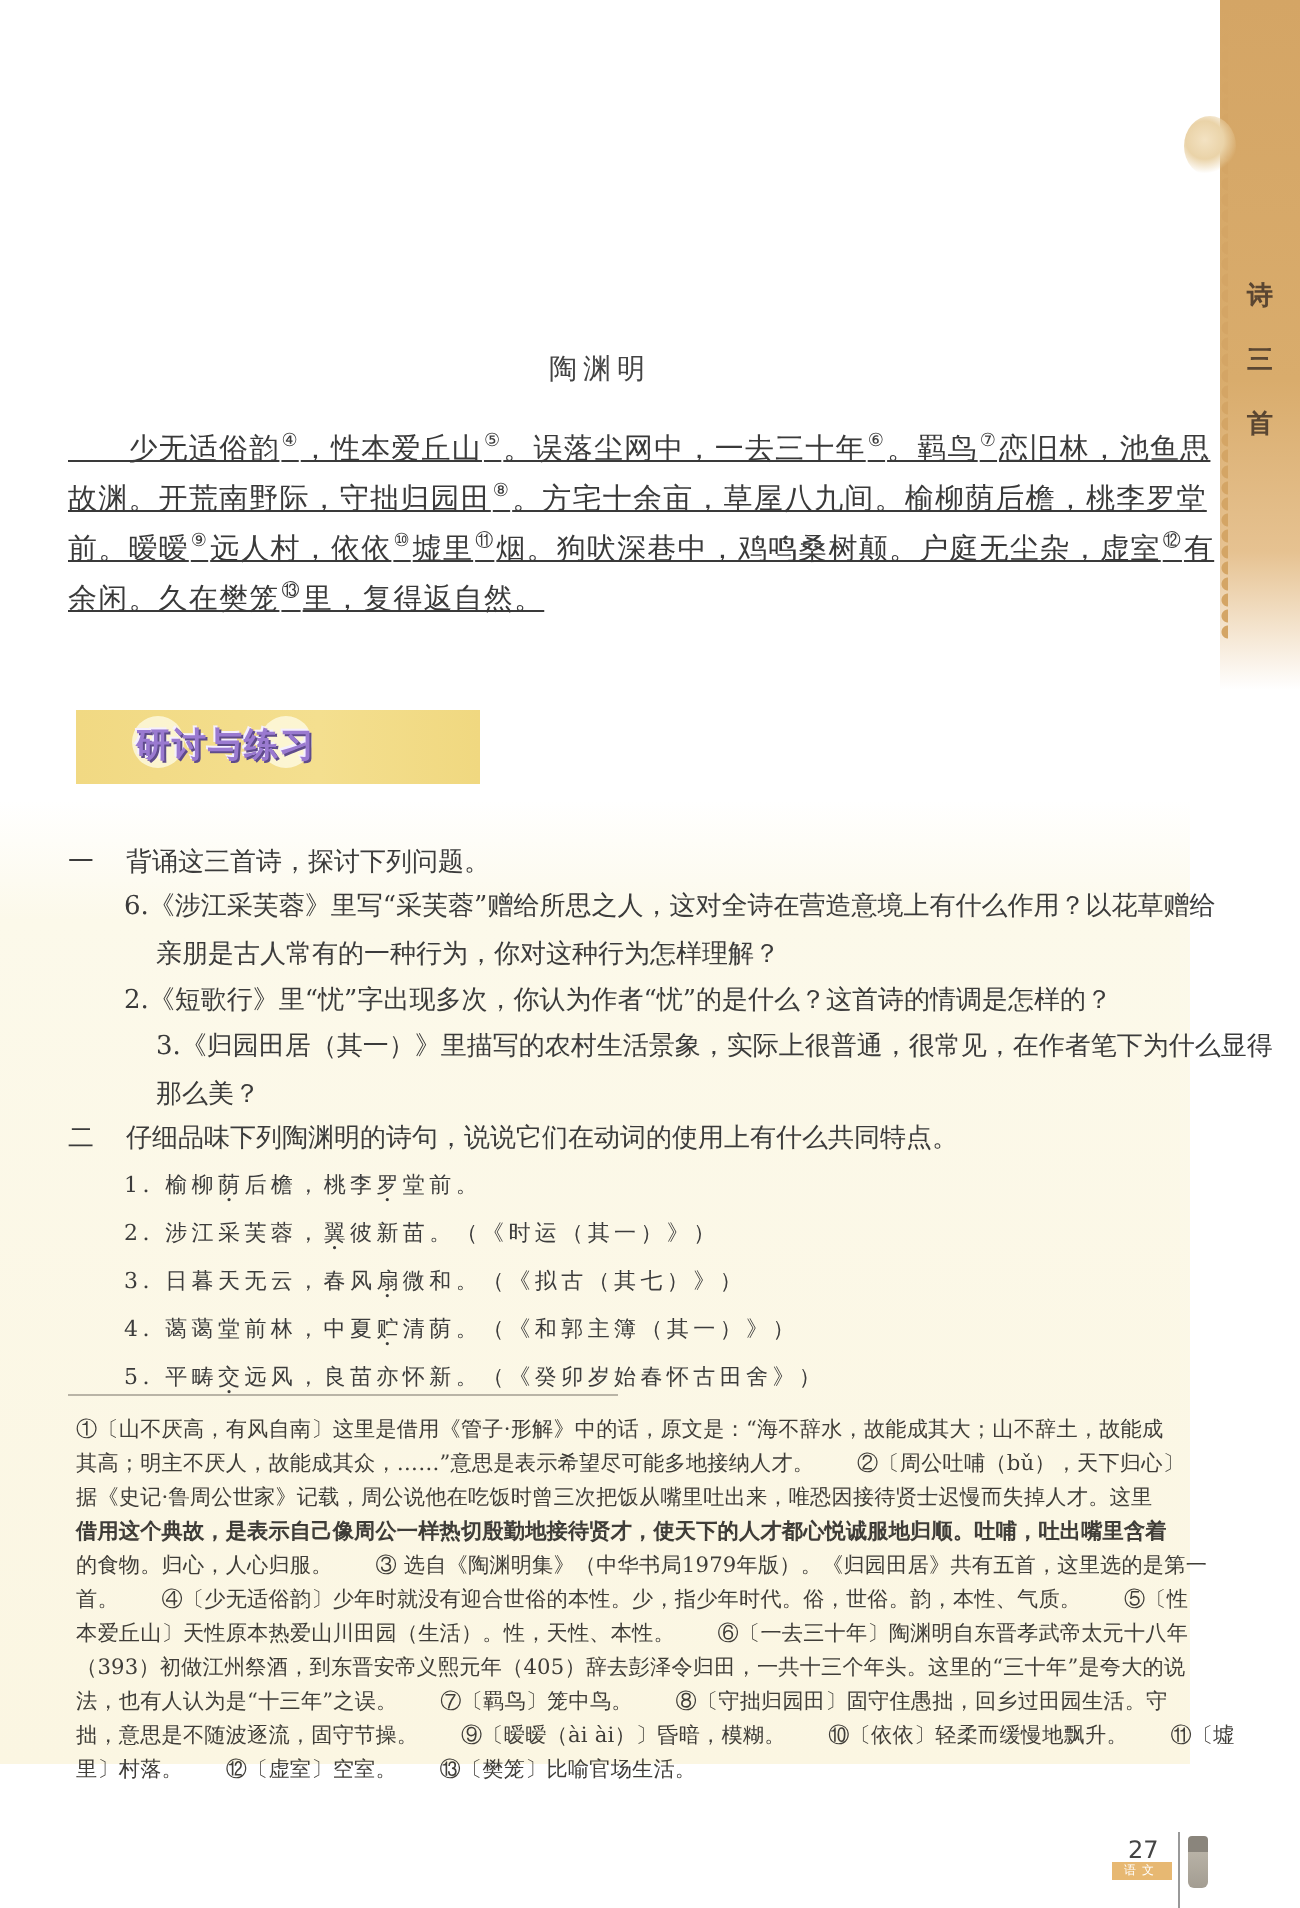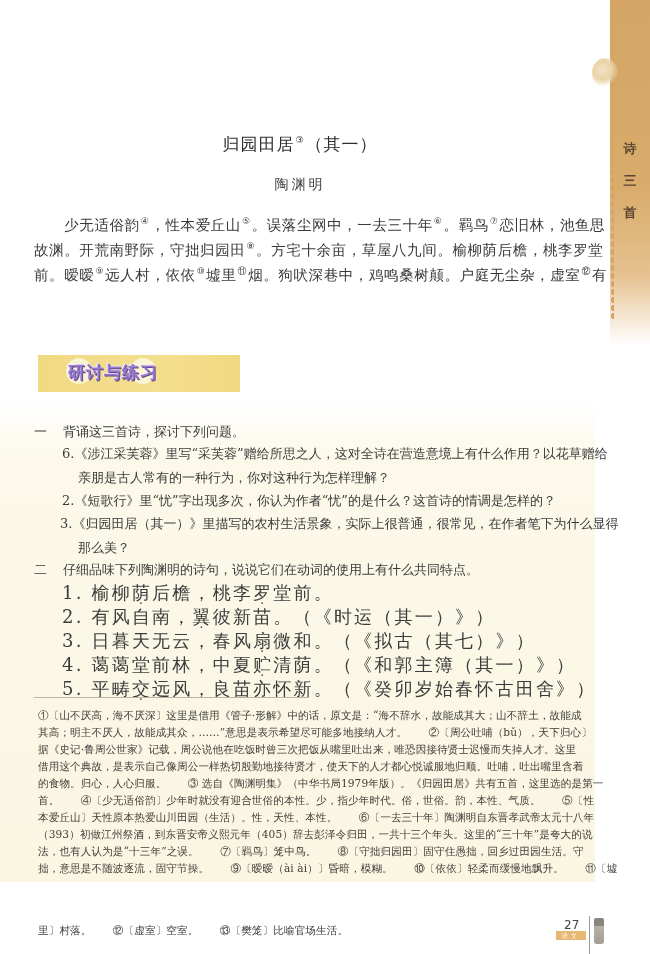--- a/index.html
+++ b/index.html
@@ -45,41 +45,41 @@
   .lead-line { left: 34px; top: 74px; }
 
   .poem-title {
     position: absolute; left: 0; width: 600px; top: 133px; text-align: center;
     font-family: "DejaVu Sans", sans-serif; font-size: 17px; color: #2e2e2e; letter-spacing: 1px;
   }
   .poem-author {
     position: absolute; left: 0; width: 600px; top: 176px; text-align: center;
     font-size: 14px; letter-spacing: 3px; color: #444;
   }
-  .poem-body { position: absolute; left: 34px; top: 213px; width: 560px; }
+  .poem-body { position: absolute; left: 34px; top: 213px; width: 560px; text-decoration: underline; }
   .poem-body .line { font-size: 14.5px; line-height: 25px; white-space: nowrap; letter-spacing: 0.6px; }
 
   
   .section-band {
     position: absolute; left: 38px; top: 355px; width: 202px; height: 37px;
     background: linear-gradient(to right, #f1d983, #f4df8f 60%, #f0d880);
   }
   .section-band .bubble {
     position: absolute; top: 3px; width: 26px; height: 26px; border-radius: 50%;
     background: rgba(255,255,240,0.7);
   }
   .section-label {
     position: absolute; left: 30px; top: 6px;
     font-family: "DejaVu Sans", sans-serif; font-weight: bold; font-size: 17px;
     color: #9a7ad0; letter-spacing: 1px;
     text-shadow: 1px 1px 0 #5f4b8b, -1px -1px 0 #f5efff;
   }
 
   .q { position: absolute; font-size: 13px; line-height: 20px; white-space: nowrap; color: #3b3b3b; }
-  .poem-quote { font-family: "DejaVu Serif", serif; font-size: 18px; letter-spacing: 2.2px; color: #3c3c3c; }
+  .poem-quote { font-family: "DejaVu Serif", serif; font-size: 11px; letter-spacing: 2.2px; color: #3c3c3c; }
   .dot { position: relative; }
   .dot::after { content: "·"; position: absolute; left: 50%; transform: translateX(-50%); bottom: -11px; font-size: 12px; }
 
   .footnote-rule {
     position: absolute; left: 34px; top: 697px; width: 275px; height: 1px; background: #b9b4a6;
   }
   .fn { position: absolute; left: 38px; font-size: 10.6px; line-height: 17px; white-space: nowrap; color: #3f3d38; letter-spacing: 0.1px; }
 
   .page-num {
     position: absolute; left: 564px; top: 918px; font-family: "DejaVu Sans", sans-serif; font-size: 12px; color: #444;
@@ -105,82 +105,82 @@
   <div class="side-tab"></div>
   <div class="side-tab-edge"></div>
   <div class="side-flower"></div>
   <div class="side-title">
     <span>诗</span>
     <span>三</span>
     <span>首</span>
   </div>
 
 
-  <div class="poem-title">
-    <span>归园田居</span><sup>③</sup><span>（其一）</span>
-  </div>
   <div class="poem-author">陶渊明</div>
 
   <div class="poem-body">
     <div class="line">
       <span>　　少无适俗韵</span><sup>④</sup><span>，性本爱丘山</span><sup>⑤</sup><span>。误落尘网中，一去三十年</span><sup>⑥</sup><span>。羁鸟</span><sup>⑦</sup><span>恋旧林，池鱼思</span>
     </div>
     <div class="line">
       <span>故渊。开荒南野际，守拙归园田</span><sup>⑧</sup><span>。方宅十余亩，草屋八九间。榆柳荫后檐，桃李罗堂</span>
     </div>
     <div class="line">
       <span>前。暧暧</span><sup>⑨</sup><span>远人村，依依</span><sup>⑩</sup><span>墟里</span><sup>⑪</sup><span>烟。狗吠深巷中，鸡鸣桑树颠。户庭无尘杂，虚室</span><sup>⑫</sup><span>有</span>
+    </div>
+    <div class="line">
+      <span>余闲。久在樊笼</span><sup>⑬</sup><span>里，复得返自然。</span>
     </div>
   </div>
 
   <div class="section-band">
     <div class="bubble" style="left:28px"></div>
     <div class="bubble" style="left:92px"></div>
     <div class="section-label">研讨与练习</div>
   </div>
 
   <div class="q" style="left:34px; top:422px;">
     <span>一</span><span style="display:inline-block;width:16px"></span><span>背诵这三首诗，探讨下列问题。</span>
   </div>
   <div class="q" style="left:62px; top:444px;">6.《涉江采芙蓉》里写“采芙蓉”赠给所思之人，这对全诗在营造意境上有什么作用？以花草赠给</div>
   <div class="q" style="left:78px; top:468px;">亲朋是古人常有的一种行为，你对这种行为怎样理解？</div>
   <div class="q" style="left:62px; top:491px;">2.《短歌行》里“忧”字出现多次，你认为作者“忧”的是什么？这首诗的情调是怎样的？</div>
-  <div class="q" style="left:60px; top:514px;text-align:right;">3.《归园田居（其一）》里描写的农村生活景象，实际上很普通，很常见，在作者笔下为什么显得</div>
+  <div class="q" style="left:78px; top:514px;text-align:right;">3.《归园田居（其一）》里描写的农村生活景象，实际上很普通，很常见，在作者笔下为什么显得</div>
   <div class="q" style="left:78px; top:538px;">那么美？</div>
 
   <div class="q" style="left:34px; top:560px;">
     <span>二</span><span style="display:inline-block;width:16px"></span><span>仔细品味下列陶渊明的诗句，说说它们在动词的使用上有什么共同特点。</span>
   </div>
 
   <div class="q poem-quote" style="left:62px; top:583px;">
     <span>1.</span> <span>榆柳</span><span class="dot">荫</span><span>后檐，桃李</span><span class="dot">罗</span><span>堂前。</span>
   </div>
   <div class="q poem-quote" style="left:62px; top:607px;">
-    <span>2.</span> <span>有风自南，</span><span class="dot">翼</span><span>彼新苗。</span><span>（《时运（其一）》）</span>
+    <span>2.</span> <span>涉江采芙蓉，</span><span class="dot">翼</span><span>彼新苗。</span><span>（《时运（其一）》）</span>
   </div>
   <div class="q poem-quote" style="left:62px; top:631px;">
     <span>3.</span> <span>日暮天无云，春风</span><span class="dot">扇</span><span>微和。</span><span>（《拟古（其七）》）</span>
   </div>
   <div class="q poem-quote" style="left:62px; top:655px;">
     <span>4.</span> <span>蔼蔼堂前林，中夏</span><span class="dot">贮</span><span>清荫。</span><span>（《和郭主簿（其一）》）</span>
   </div>
   <div class="q poem-quote" style="left:62px; top:679px;">
     <span>5.</span> <span>平畴</span><span class="dot">交</span><span>远风，良苗亦怀新。</span><span>（《癸卯岁始春怀古田舍》）</span>
   </div>
 
   <div class="footnote-rule"></div>
-  <div class="fn" style="top:707px;">①〔山不厌高，海不厌深〕这里是借用《管子·形解》中的话，原文是：“海不辞水，故能成其大；山不辞土，故能成</div>
+  <div class="fn" style="top:707px;">①〔山不厌高，有风自南〕这里是借用《管子·形解》中的话，原文是：“海不辞水，故能成其大；山不辞土，故能成</div>
   <div class="fn" style="top:724px;">其高；明主不厌人，故能成其众，……”意思是表示希望尽可能多地接纳人才。　　②〔周公吐哺（bǔ），天下归心〕</div>
   <div class="fn" style="top:741px;">据《史记·鲁周公世家》记载，周公说他在吃饭时曾三次把饭从嘴里吐出来，唯恐因接待贤士迟慢而失掉人才。这里</div>
-  <div class="fn" style="top:758px;">借用这个典故，是表示自己像周公一样热切殷勤地接待贤才，使天下的人才都心悦诚服地归顺。吐哺，吐出嘴里含着</div>
+  <div class="fn" style="top:758px;font-weight:bold;">借用这个典故，是表示自己像周公一样热切殷勤地接待贤才，使天下的人才都心悦诚服地归顺。吐哺，吐出嘴里含着</div>
   <div class="fn" style="top:775px;">的食物。归心，人心归服。　　③ 选自《陶渊明集》（中华书局1979年版）。《归园田居》共有五首，这里选的是第一</div>
   <div class="fn" style="top:792px;">首。　　④〔少无适俗韵〕少年时就没有迎合世俗的本性。少，指少年时代。俗，世俗。韵，本性、气质。　　⑤〔性</div>
   <div class="fn" style="top:809px;">本爱丘山〕天性原本热爱山川田园（生活）。性，天性、本性。　　⑥〔一去三十年〕陶渊明自东晋孝武帝太元十八年</div>
   <div class="fn" style="top:826px;">（393）初做江州祭酒，到东晋安帝义熙元年（405）辞去彭泽令归田，一共十三个年头。这里的“三十年”是夸大的说</div>
   <div class="fn" style="top:843px;">法，也有人认为是“十三年”之误。　　⑦〔羁鸟〕笼中鸟。　　⑧〔守拙归园田〕固守住愚拙，回乡过田园生活。守</div>
   <div class="fn" style="top:860px;">拙，意思是不随波逐流，固守节操。　　⑨〔暧暧（ài ài）〕昏暗，模糊。　　⑩〔依依〕轻柔而缓慢地飘升。　　⑪〔墟</div>
-  <div class="fn" style="top:922px;">里〕村落。　　⑫〔虚室〕空室。　　⑬〔樊笼〕比喻官场生活。</div>
+  <div class="fn" style="top:877px;">里〕村落。　　⑫〔虚室〕空室。　　⑬〔樊笼〕比喻官场生活。</div>
 
   <div class="page-num">27</div>
   <div class="page-num-band">语文</div>
   <div class="page-rule"></div>
   <div class="pen-icon"></div>
 </div>
 
 </body></html>

